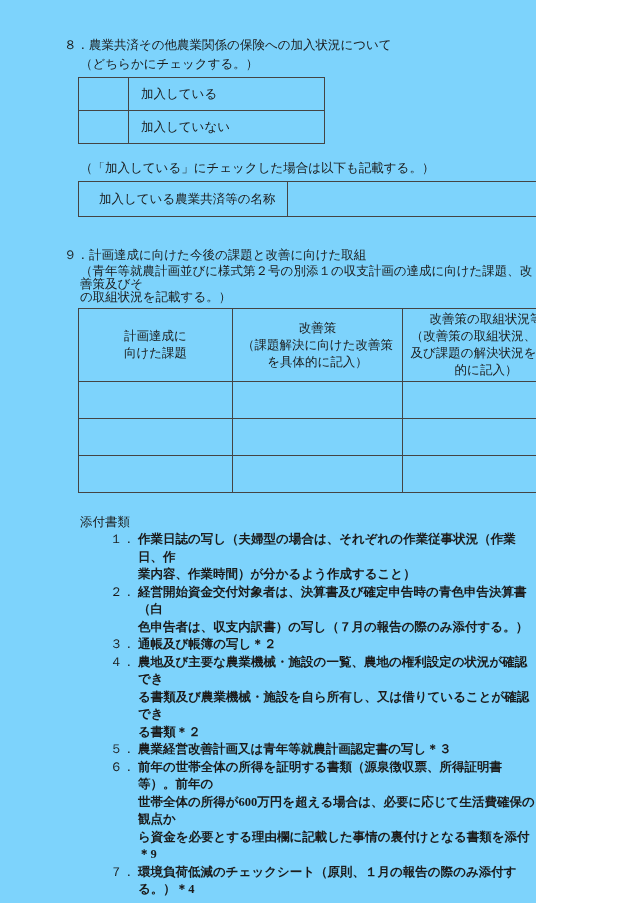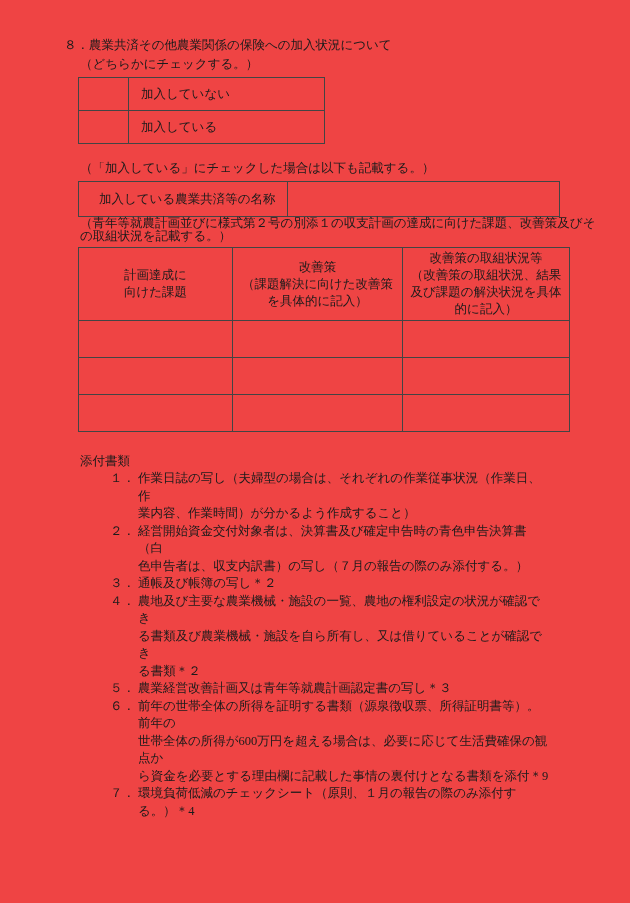--- a/index.html
+++ b/index.html
@@ -1,21 +1,21 @@
 <!DOCTYPE html>
 <html><head>
 <meta charset="utf-8">
 <style>
   * { margin: 0; padding: 0; box-sizing: border-box; }
   html, body { background: #ffffff; }
   .page {
     position: relative;
-    width: 630px;
+    width: 536px;
     height: 903px;
-    background: #ef4444;
+    background: #7dd3fc;
     color: #1b1b1b;
     font-family: "Liberation Serif", "DejaVu Serif", serif;
     font-size: 12.5px;
     line-height: 19px;
     padding-top: 36px;
     overflow: hidden;
   }
   .pre { white-space: pre-line; }
 
   .s8-heading { margin-left: 64px; }
@@ -44,54 +44,55 @@
   .plan-table col.c3 { width: 167px; }
   .plan-table th { text-align: center; line-height: 17px; padding: 2px 1px; }
   .plan-table td { height: 37px; }
 
   .attach-title { margin: 20px 0 0 80px; line-height: 18px; }
   .attach-block { display: flex; margin-left: 110px; margin-top: 0; line-height: 17.5px; }
   .attach-label { width: 40px; flex: none; }
   .attach-items { flex: 1; }
   .attach-item { display: flex; }
   .attach-item .num { width: 28px; flex: none; }
-  .attach-item .txt { flex: 1; max-width: 412px; }
+  .attach-item .txt { flex: 1; max-width: 412px; font-weight: bold; }
 </style>
 </head>
 <body>
 
 <div class="page">
 
   <div class="s8-heading">８．農業共済その他農業関係の保険への加入状況について</div>
   <div class="s8-subnote">（どちらかにチェックする。）</div>
 
   <table class="check-table">
     <tbody>
         <tr>
       <td class="chk"></td>
-      <td class="lbl">加入していない</td>
+      <td class="lbl">加入している</td>
     </tr>
     <tr>
       <td class="chk"></td>
-      <td class="lbl">加入している</td>
+      <td class="lbl">加入していない</td>
     </tr>
   </tbody>
     </table>
 
   <div class="followup">（「加入している」にチェックした場合は以下も記載する。）</div>
 
   <table class="name-table">
     <tbody>
         <tr>
       <td class="name-label">加入している農業共済等の名称</td>
       <td class="name-value"></td>
     </tr>
   </tbody>
     </table>
 
+  <div class="s9-heading">９．計画達成に向けた今後の課題と改善に向けた取組</div>
   <div class="s9-subnote pre">（青年等就農計画並びに様式第２号の別添１の収支計画の達成に向けた課題、改善策及びそ
 の取組状況を記載する。）</div>
 
   <table class="plan-table">
     <colgroup>
         <col class="c1">
         <col class="c2">
         <col class="c3">
       </colgroup>
     <tbody>

